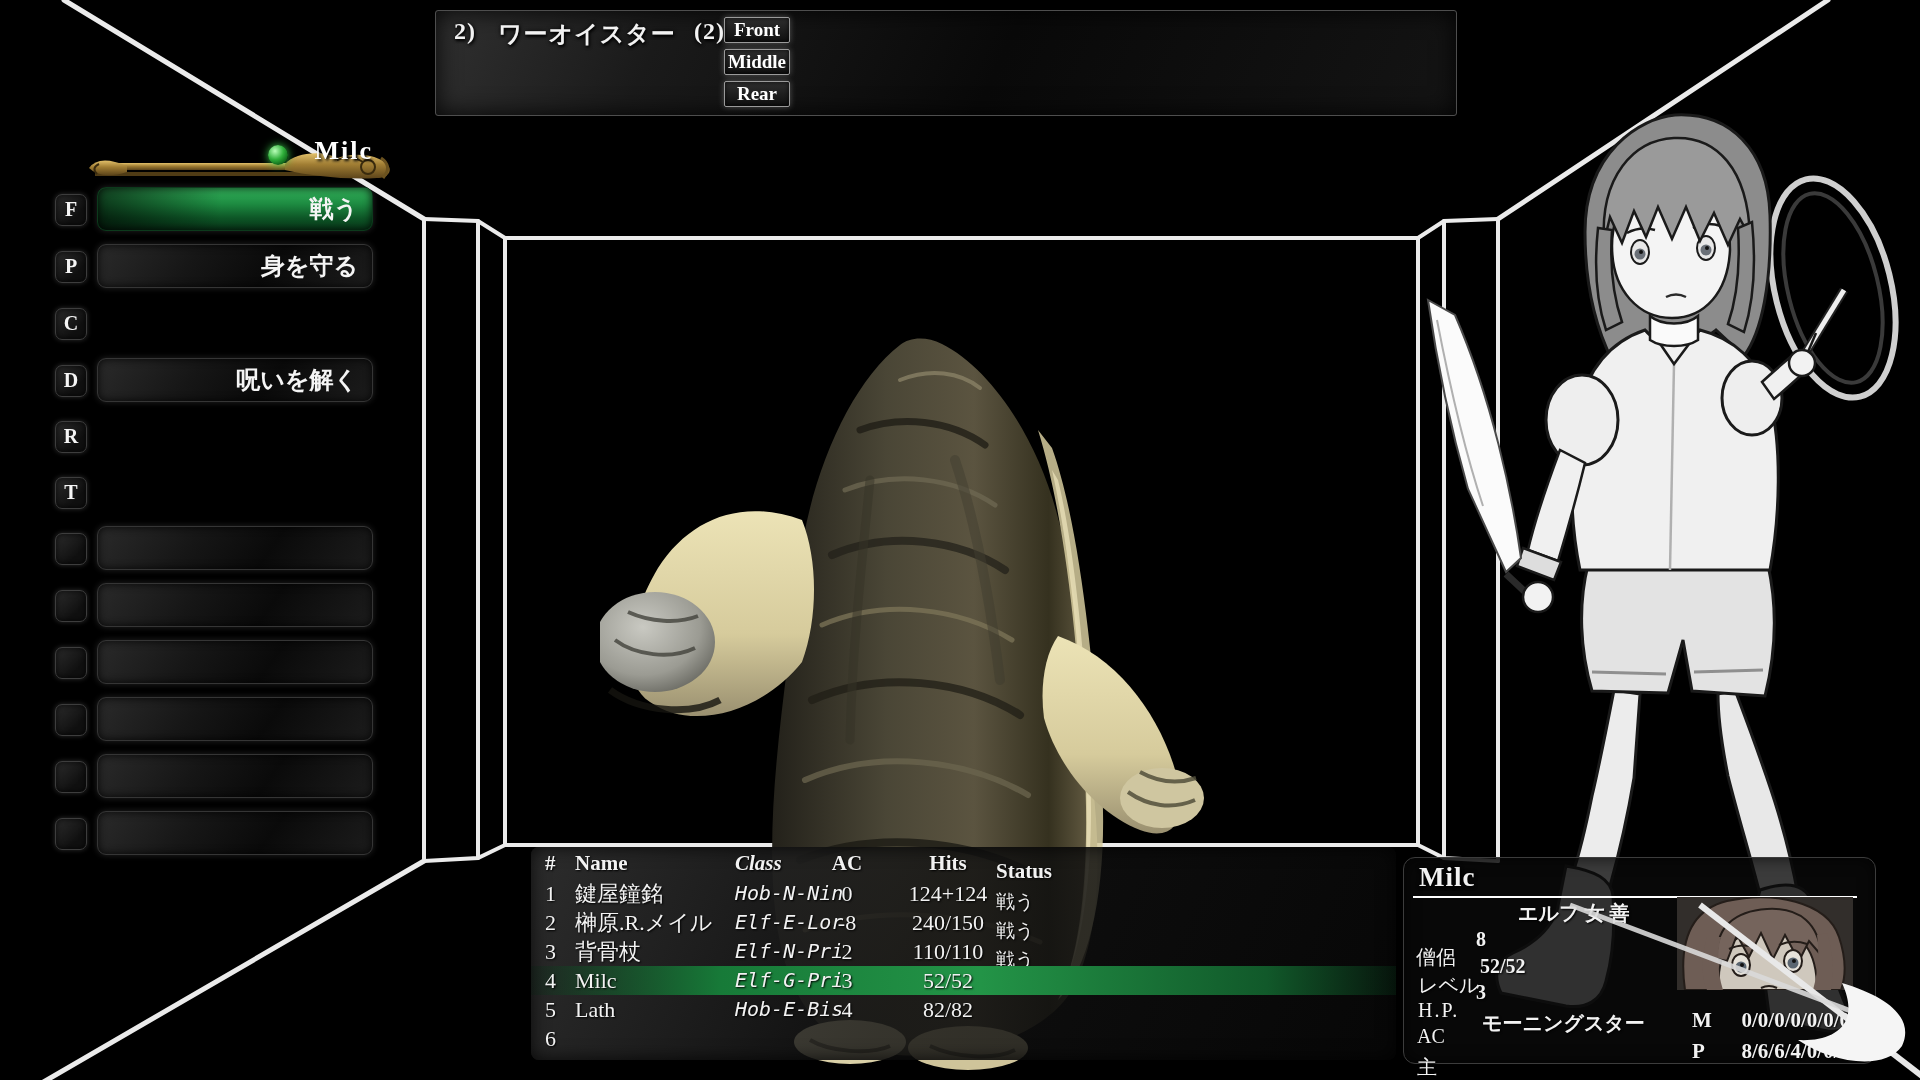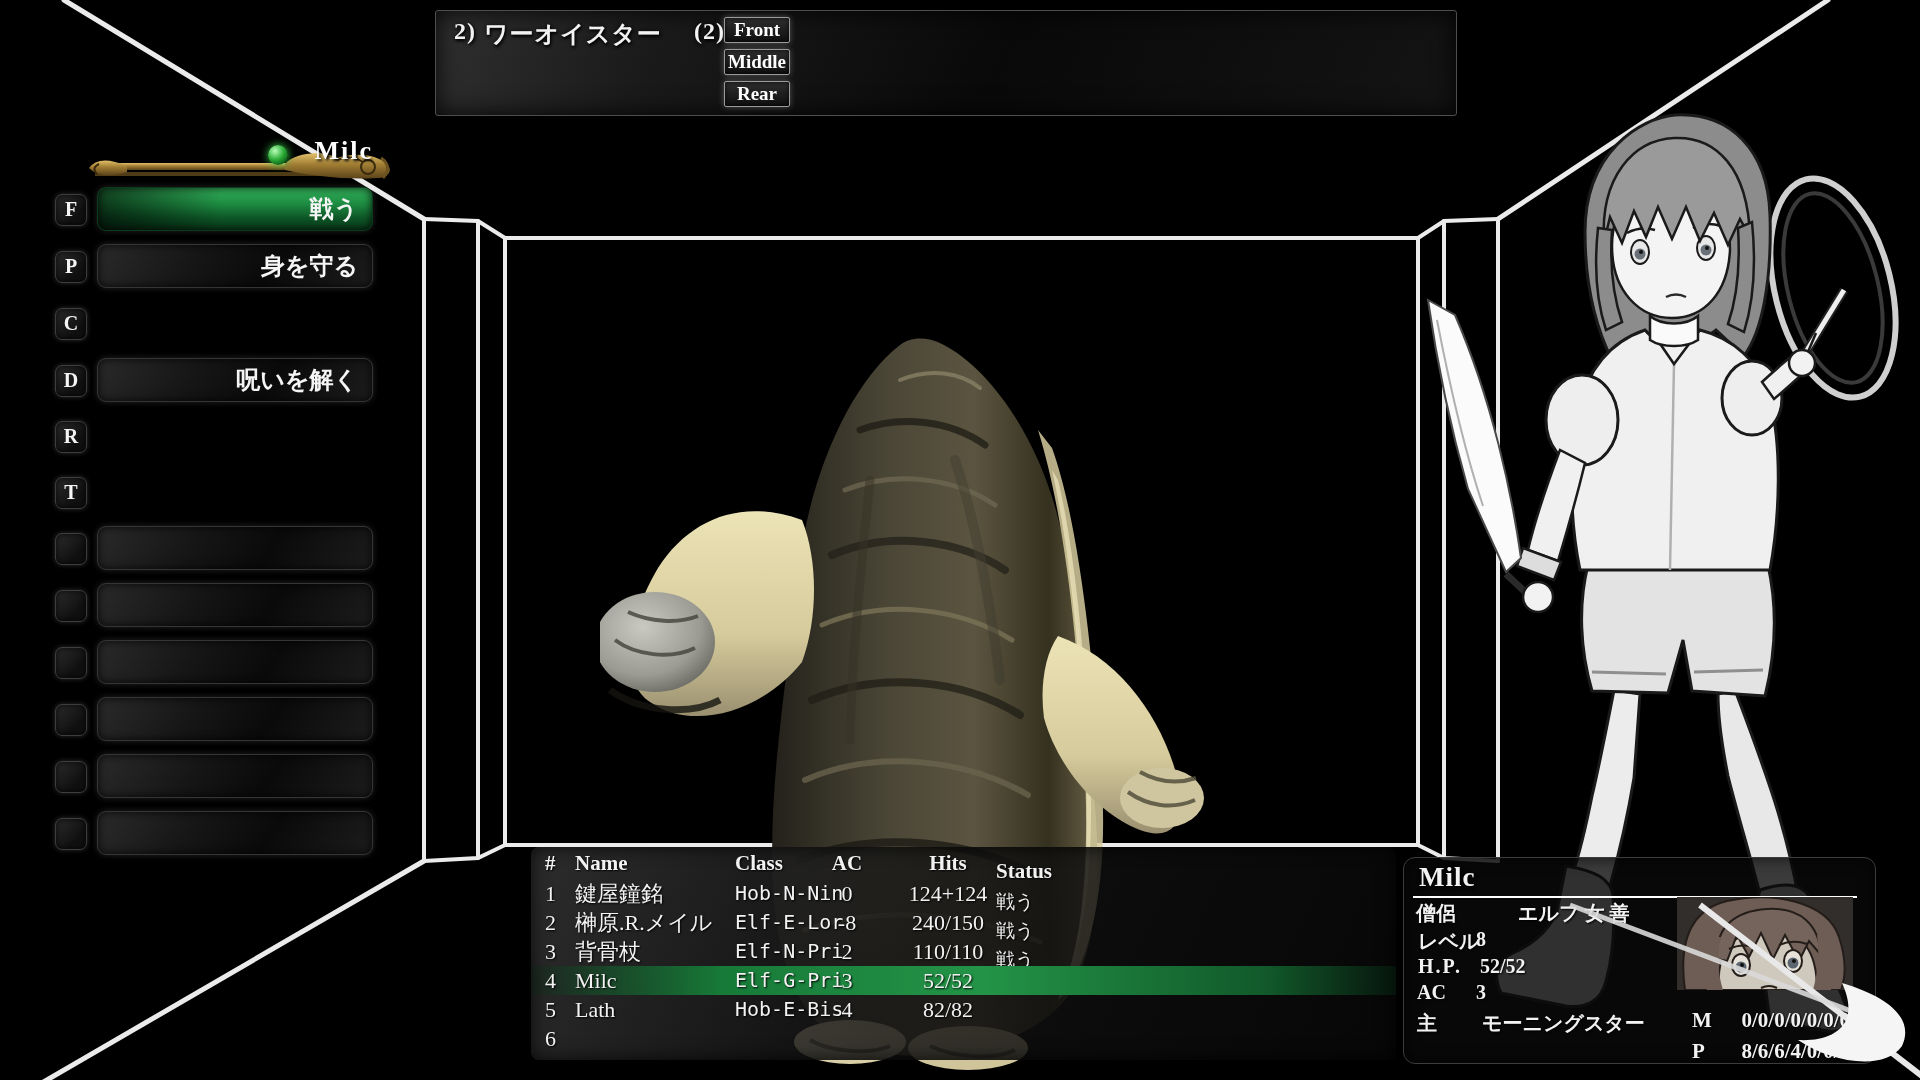--- a/index.html
+++ b/index.html
@@ -8,21 +8,21 @@
   .abs{position:absolute;}
   svg{display:block;}
   .tshadow{text-shadow:1px 2px 3px #000,0 0 4px rgba(0,0,0,.8);}
 
   
   #battle-box{left:435px;top:10px;width:1020px;height:104px;
     background:linear-gradient(115deg,#303030 0%,#1a1a1a 22%,#090909 55%,#141414 100%);
     border:1px solid #4e4e4e;border-radius:3px;box-shadow:inset 0 0 24px rgba(0,0,0,.9);}
   .bp-text{position:absolute;font-size:24px;font-weight:700;letter-spacing:1px;}
   #bp-index{left:18px;top:7px;}
-  #bp-name{left:48px;top:7px;}
+  #bp-name{left:62px;top:7px;}
   #bp-count{left:258px;top:7px;}
   .rank-btn{position:absolute;left:288px;width:64px;height:24px;line-height:23px;text-align:center;
     font-size:19px;font-weight:700;color:#fff;background:linear-gradient(180deg,#2e2e2e,#0f0f0f);
     border:1px solid #9a9a9a;border-radius:2px;
     box-shadow:0 0 6px rgba(255,255,255,.28), inset 0 0 4px rgba(0,0,0,.8);cursor:pointer;}
 
   
   #menu{left:0;top:0;width:420px;height:900px;}
   .key-cap{position:absolute;left:55px;width:30px;height:30px;border-radius:7px;
     background:linear-gradient(135deg,#2c2c2c,#101010 70%);
@@ -47,32 +47,32 @@
 
   
   #party{left:531px;top:847px;width:865px;height:213px;border-radius:8px;
     background:linear-gradient(115deg,rgba(52,52,52,.85),rgba(18,18,18,.82) 45%,rgba(8,8,8,.85));
     box-shadow:inset 0 0 18px rgba(0,0,0,.8);}
   .prow{position:absolute;left:0;width:100%;height:29px;font-size:22px;line-height:29px;}
   .prow.hl{background:linear-gradient(90deg,rgba(4,30,15,.25),#177a38 22%,#239447 52%,#11592a 85%,rgba(6,40,19,.4));}
   .pcell{position:absolute;top:0;white-space:nowrap;text-shadow:1px 1px 2px #000;}
   .c-num{left:14px;width:30px;}
   .c-name{left:44px;width:170px;}
-  .c-cls{left:204px;width:130px;font-family:"DejaVu Sans Mono","Liberation Mono",monospace;font-size:20px;}
+  .c-cls{left:204px;width:130px;font-family:"DejaVu Sans Mono","Liberation Mono",monospace;font-size:20px;font-style:italic;}
   .c-ac{left:282px;width:68px;text-align:center;}
   .c-hits{left:352px;width:130px;text-align:center;}
   .c-status{left:465px;width:120px;font-size:19px;margin-top:8px;}
   #party .hdr{font-weight:700;font-size:21px;}
 
   
   #char-panel{left:1403px;top:857px;width:471px;height:205px;border-radius:12px;
     background:rgba(10,10,10,.78);border:1px solid #3c3c3c;box-shadow:inset 0 0 16px rgba(0,0,0,.7);}
   #cp-name{position:absolute;left:15px;top:4px;font-size:27px;font-weight:700;letter-spacing:1px;}
   #cp-rule{position:absolute;left:9px;top:38px;width:444px;height:2px;background:#fff;}
-  .cp-lab{position:absolute;font-size:20px;font-weight:700;text-shadow:1px 1px 2px #000;}
+  .cp-lab{position:absolute;font-size:20px;font-weight:400;text-shadow:1px 1px 2px #000;margin-top:44px;}
   .cp-val{position:absolute;font-size:20px;font-weight:700;text-shadow:1px 1px 2px #000;}
   .slot-row{position:absolute;left:288px;width:158px;display:flex;justify-content:space-between;
     font-size:21px;font-weight:700;text-shadow:1px 1px 2px #000;}
 
   
   #portrait{left:1677px;top:897px;width:176px;height:93px;overflow:hidden;}
 </style>
 </head>
 <body>
 

